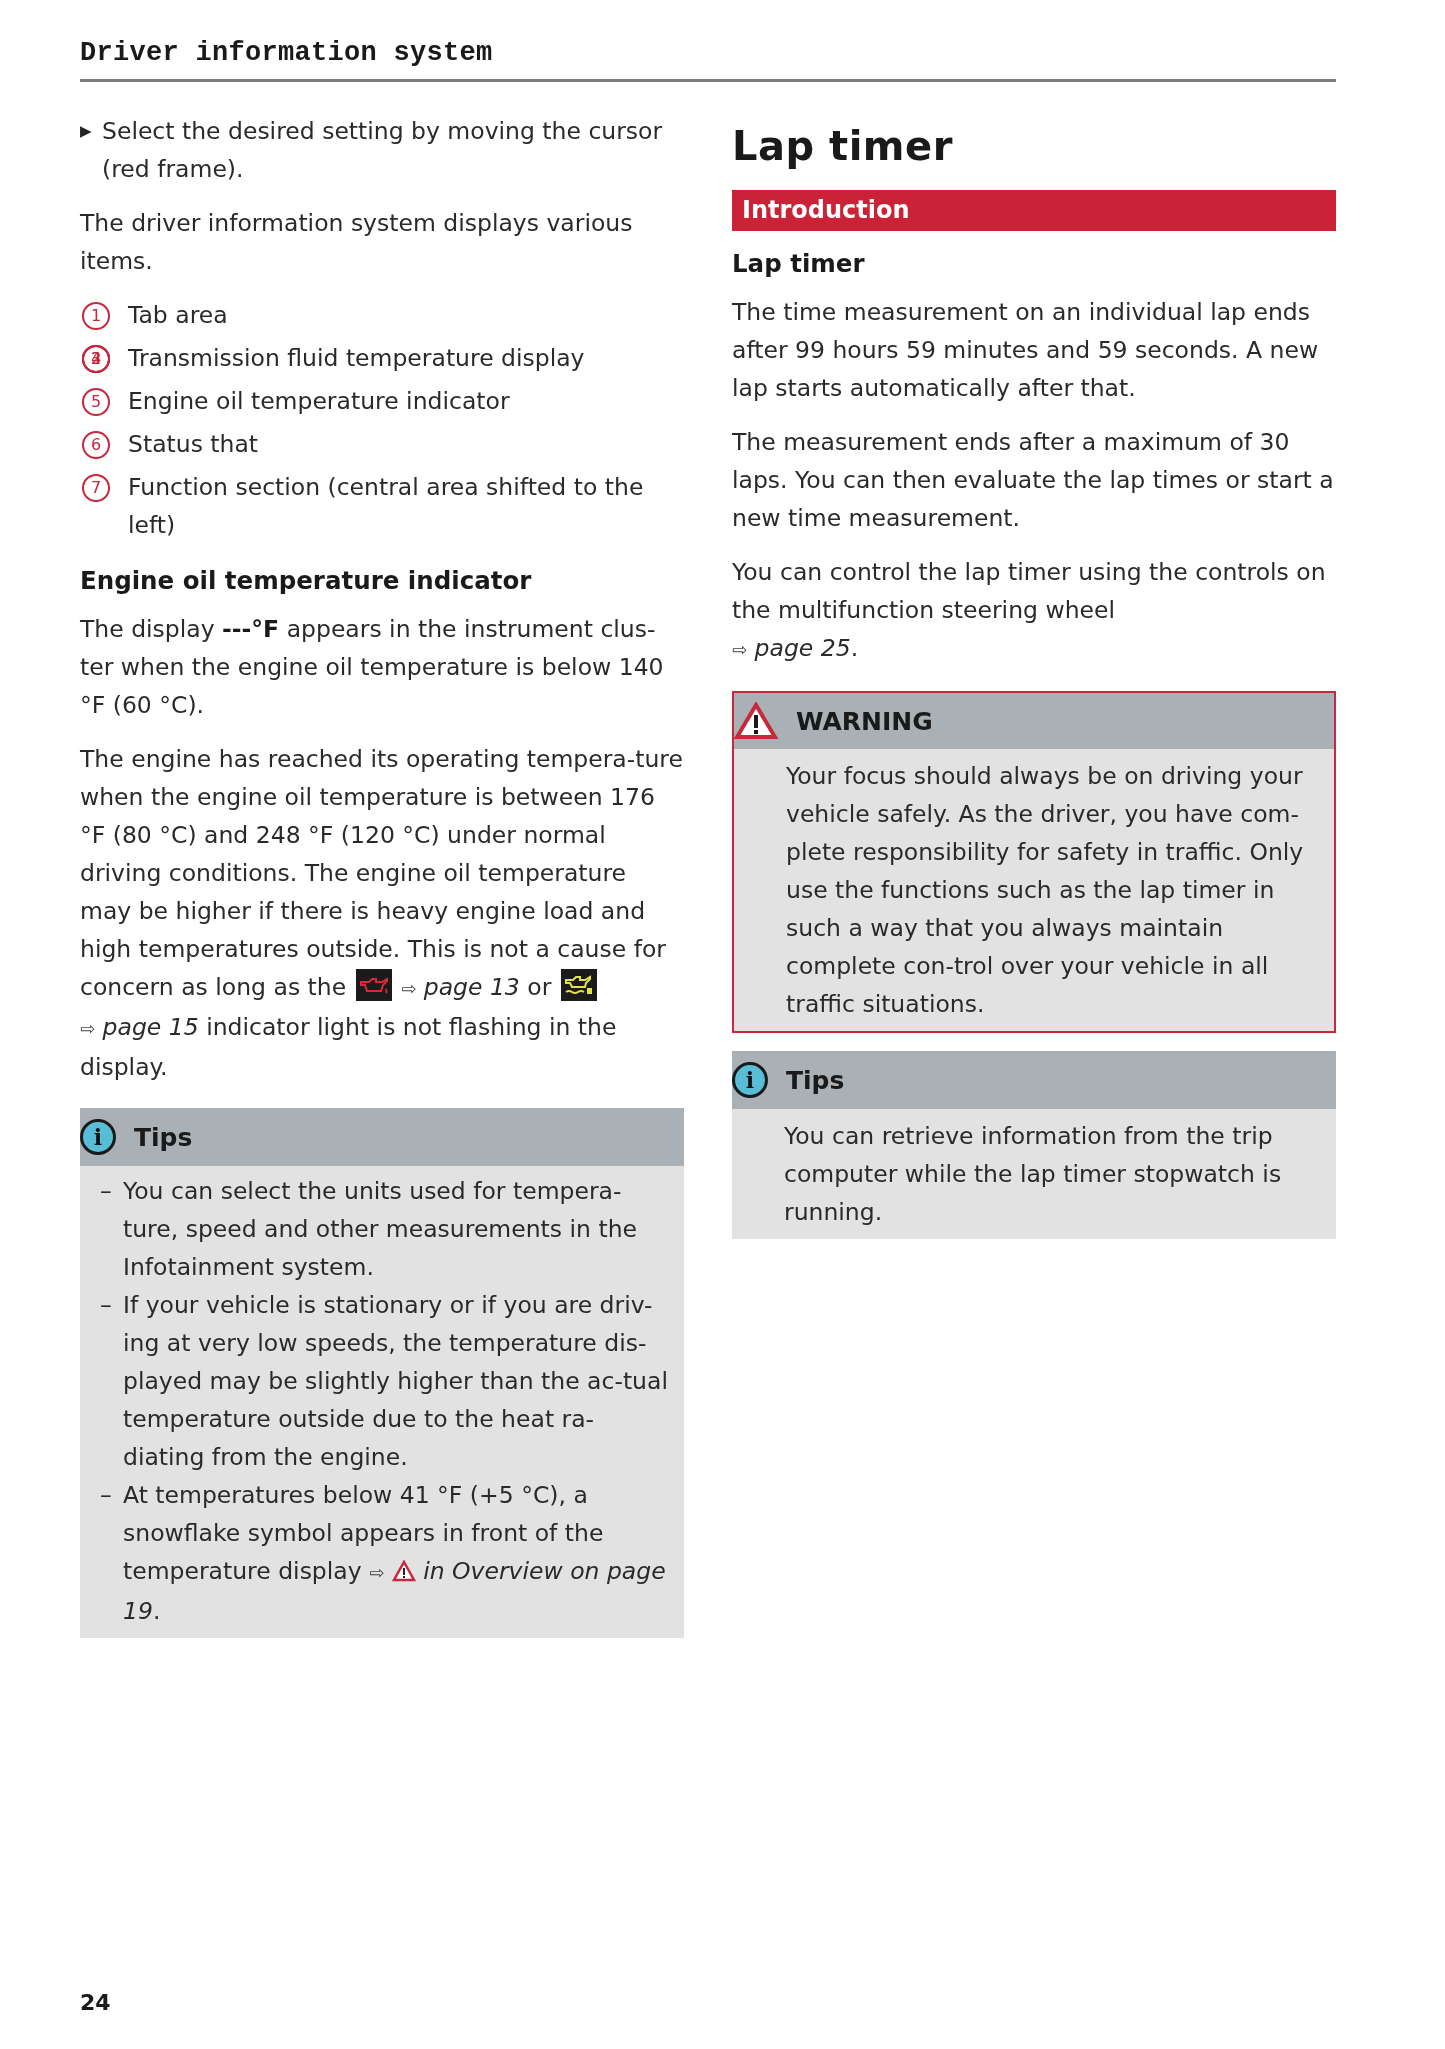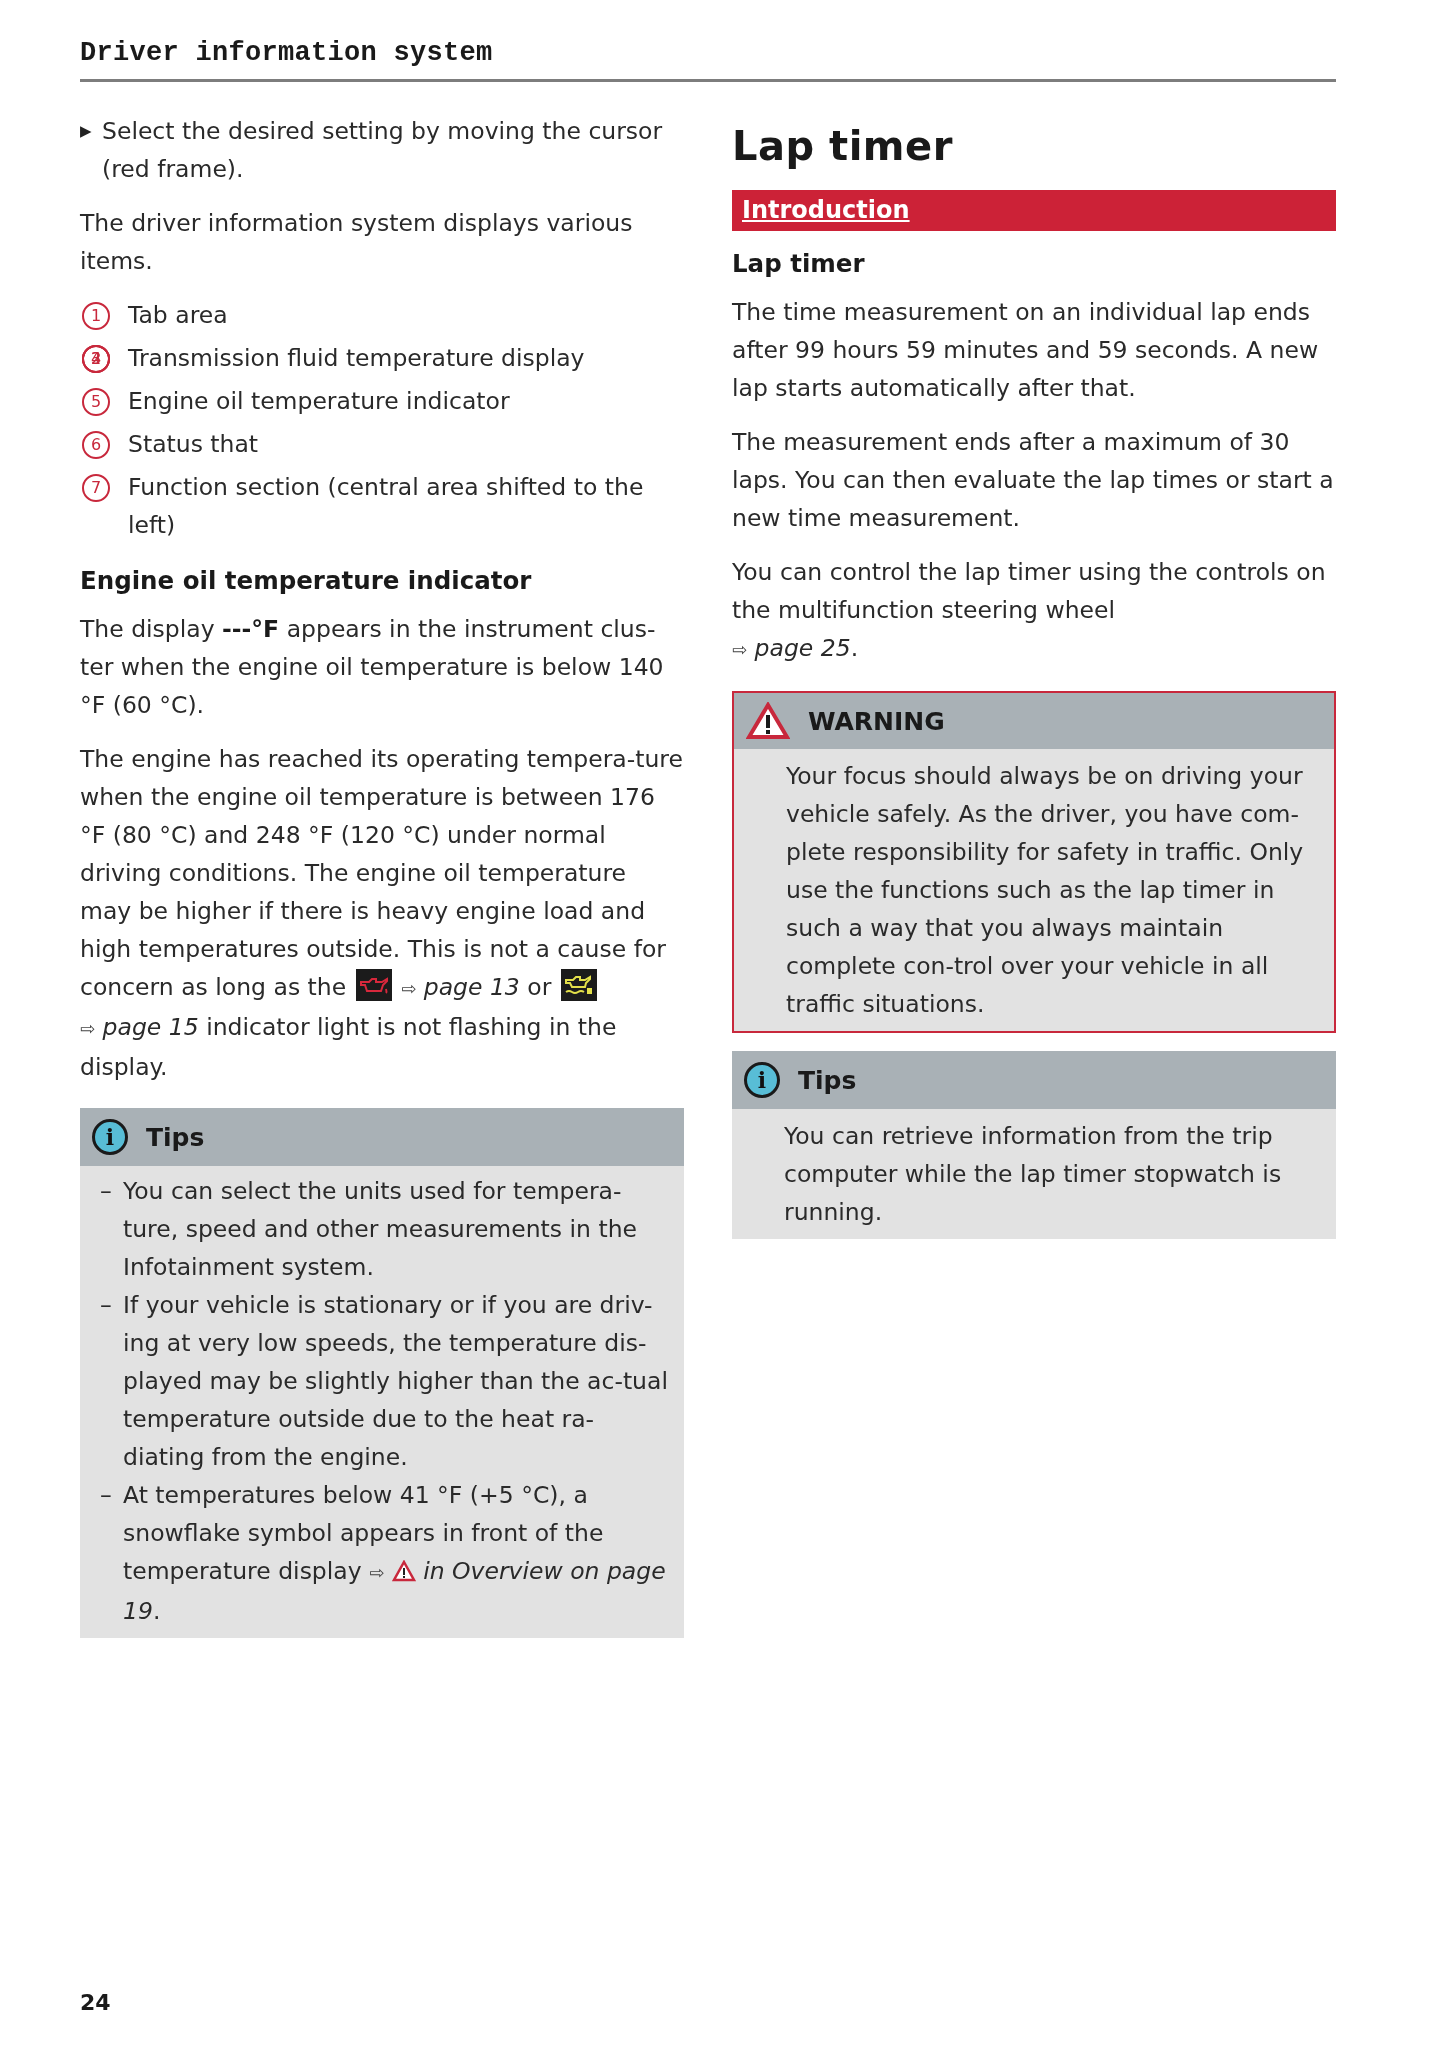--- a/index.html
+++ b/index.html
@@ -12,28 +12,28 @@
   .col-right { left: 732px; width: 604px; top: 118px; }
   p { margin: 0 0 16px 0; font-size: 23.5px; line-height: 38px; color: #2a2a2a; }
   .bullet-step { position: relative; padding-left: 22px; }
   .bullet-step .tri { position: absolute; left: 0; top: 0; font-size: 15px; line-height: 38px; color: #222; }
   .num-list { list-style: none; margin: 0 0 18px 0; padding: 0; }
   .num-list li { position: relative; padding-left: 48px; font-size: 23.5px; line-height: 38px; color: #2a2a2a; margin-bottom: 5px; }
   .num-badge { position: absolute; left: 2px; top: 6px; width: 24px; height: 24px; border: 2px solid #c8283c; border-radius: 50%;
                color: #c8283c; font-size: 16px; line-height: 24px; text-align: center; box-sizing: content-box; }
   h3 { margin: 0 0 10px 0; font-size: 24.5px; line-height: 38px; font-weight: bold; color: #1a1a1a; }
   h2.section-title { margin: 0 0 16px 0; font-size: 40px; line-height: 56px; font-weight: bold; color: #1a1a1a; letter-spacing: 0.5px; }
-  .red-band { background: #cc2237; color: #ffffff; font-size: 24px; font-weight: bold; height: 41px; line-height: 41px; padding-left: 10px; margin: 16px 0 14px 0; text-decoration: underline; }
+  .red-band { background: #cc2237; color: #ffffff; font-size: 24px; font-weight: bold; height: 41px; line-height: 41px; padding-left: 10px; margin: 16px 0 14px 0; }
   .xref { font-style: italic; }
   .arrow { font-style: normal; font-size: 18px; color: #444; }
   .b { font-weight: bold; color: #1a1a1a; }
   .oil-icon { display: inline-block; width: 36px; height: 32px; background: #1b1b1b; vertical-align: -6px; position: relative; margin: 0 2px; }
   .oil-icon svg { position: absolute; left: 3px; top: 5px; }
   .box { background: #e2e2e2; margin: 0 0 18px 0; }
-  .box-head { background: #a9b1b6; height: 58px; position: relative; display: flex; align-items: center; padding-left: 12px; }
+  .box-head { background: #a9b1b6; height: 58px; position: relative; display: flex; align-items: center; }
   .box-head .title { font-size: 25px; font-weight: bold; color: #1a1a1a; margin-left: 18px; }
   .info-icon { width: 36px; height: 36px; border: 3px solid #1a1a1a; border-radius: 50%; background: #58bdd6; box-sizing: border-box;
                display: flex; align-items: center; justify-content: center; font-family: "DejaVu Serif", serif; font-weight: bold; font-size: 22px; color: #111; }
   .box-body { padding: 8px 20px 8px 20px; margin-left: 32px; }
   .box-body p { margin: 0; }
   .tips-list { list-style: none; margin: 0; padding: 6px 0 8px 0; }
   .tips-list li { position: relative; padding-left: 23px; font-size: 23.5px; line-height: 38px; color: #2a2a2a; }
   .tips-list li .dash { position: absolute; left: 0; top: 0; }
   .warn-box { border: 2px solid #c8283c; background: #e2e2e2; margin: 0 0 18px 0; }
   .warn-box .box-head { height: 56px; }

